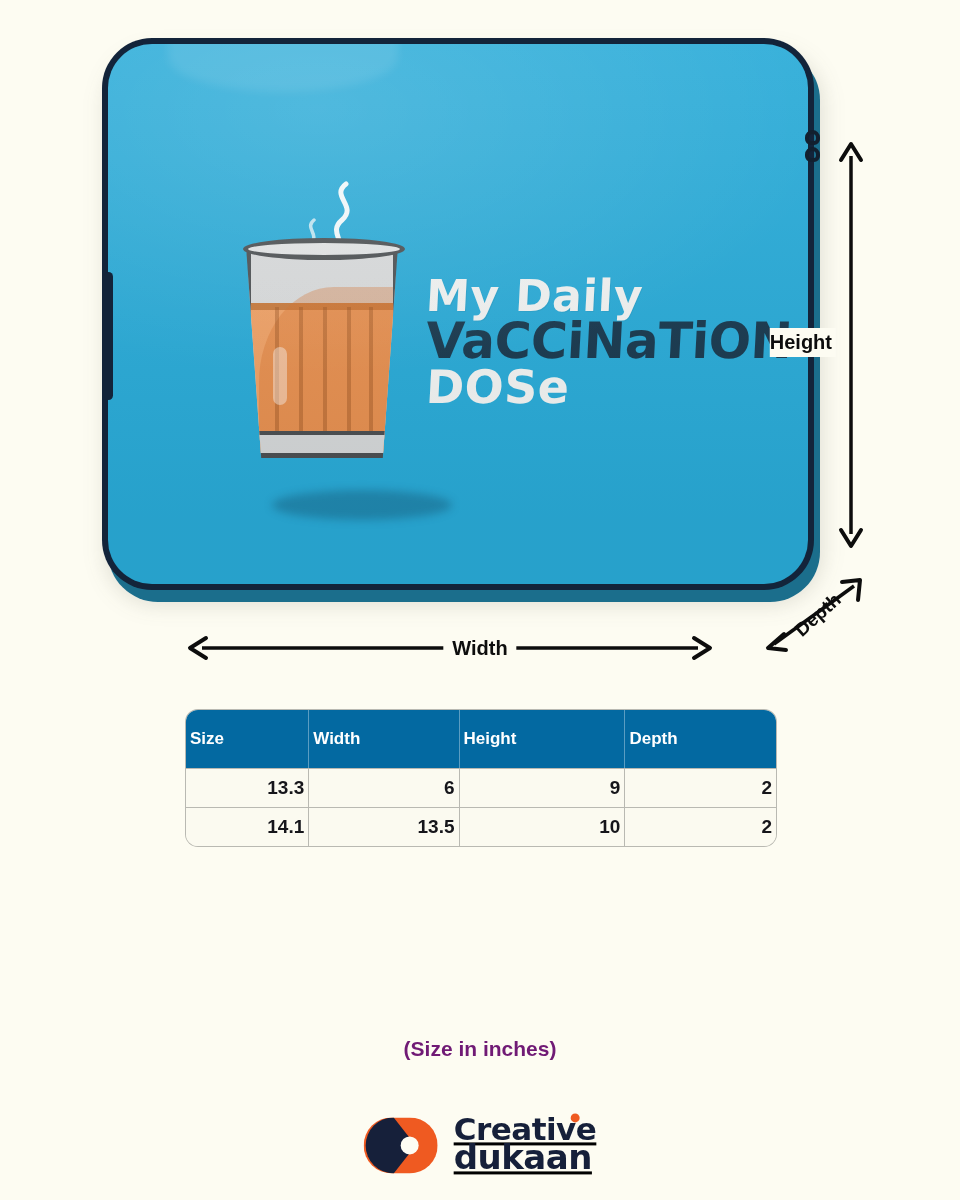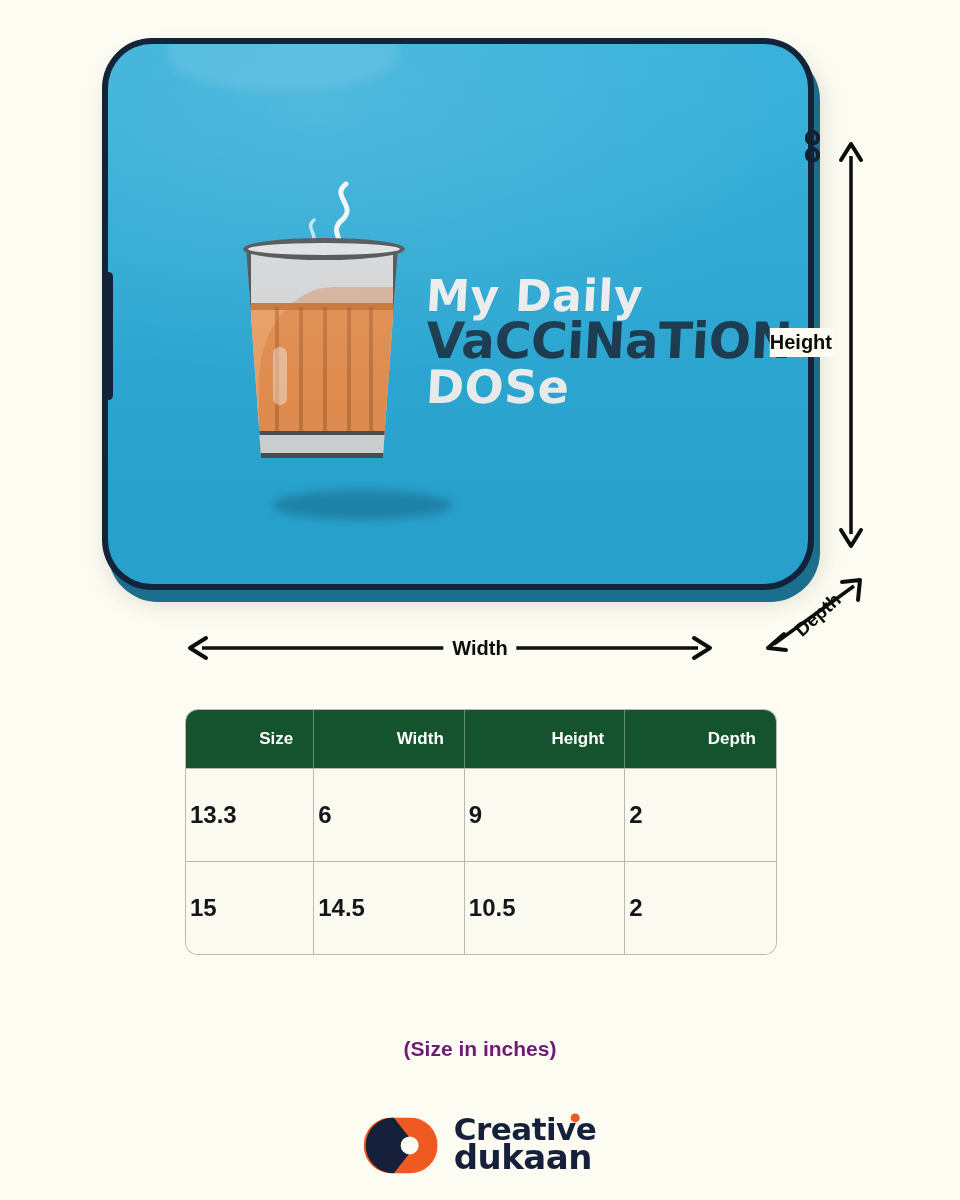--- a/index.html
+++ b/index.html
@@ -236,56 +236,57 @@
     left: 186px; top: 710px;
     width: 590px;
     border-collapse: separate;
     border-spacing: 0;
     border-radius: 12px;
     overflow: hidden;
     box-shadow: 0 0 0 1px #b9b9b2;
     background: #fbfaf0;
   }
   .size-table th {
-    background: #14532d;
+    background: #0369a1;
     color: #ffffff;
     font-size: 17px;
     font-weight: 700;
-    padding: 19px 20px;
-    text-align: right;
+    padding: 19px 4px;
+    text-align: left;
     border-right: 1px solid rgba(255,255,255,0.35);
   }
   .size-table th:last-child { border-right: none; }
   .size-table td {
     background: #fbfaf0;
     color: #15151a;
-    font-size: 24px;
+    font-size: 19px;
     font-weight: 700;
-    text-align: left;
-    padding: 32px 4px;
+    text-align: right;
+    padding: 8px 4px;
     border-right: 1px solid #b9b9b2;
     border-top: 1px solid #b9b9b2;
   }
   .size-table td:last-child { border-right: none; }
   .size-note {
     position: absolute;
     left: 480px; top: 1049px;
     transform: translate(-50%, -50%);
     font-size: 21px; font-weight: 700; color: #701a75;
     white-space: nowrap;
   }
 
   
   .footer-logo {
     position: absolute;
     left: 480px; top: 1145px;
     transform: translate(-50%, -50%);
     display: flex;
     align-items: center;
     gap: 16px;
+    text-decoration: underline;
   }
   .logo-mark { width: 74px; height: 56px; flex: none; }
   .logo-text {
     font-family: "DejaVu Sans", sans-serif;
     font-weight: 700;
     color: #16203a;
     line-height: 0.88;
     letter-spacing: -0.5px;
     position: relative;
   }
@@ -380,23 +381,23 @@
       </tr>
     </thead>
     <tbody>
       <tr>
         <td>13.3</td>
         <td>6</td>
         <td>9</td>
         <td>2</td>
       </tr>
       <tr>
-        <td>15</td>
-        <td>14.5</td>
-        <td>10.5</td>
+        <td>14.1</td>
+        <td>13.5</td>
+        <td>10</td>
         <td>2</td>
       </tr>
     </tbody>
   </table>
 
   <div class="size-note">(Size in inches)</div>
 
   <div class="footer-logo">
     <svg class="logo-mark" viewBox="0 0 74 56">
       <path d="M46 0 H28 A28 28 0 0 0 28 56 H46 A28 28 0 0 0 46 0 Z" fill="#ef5a21"></path>

